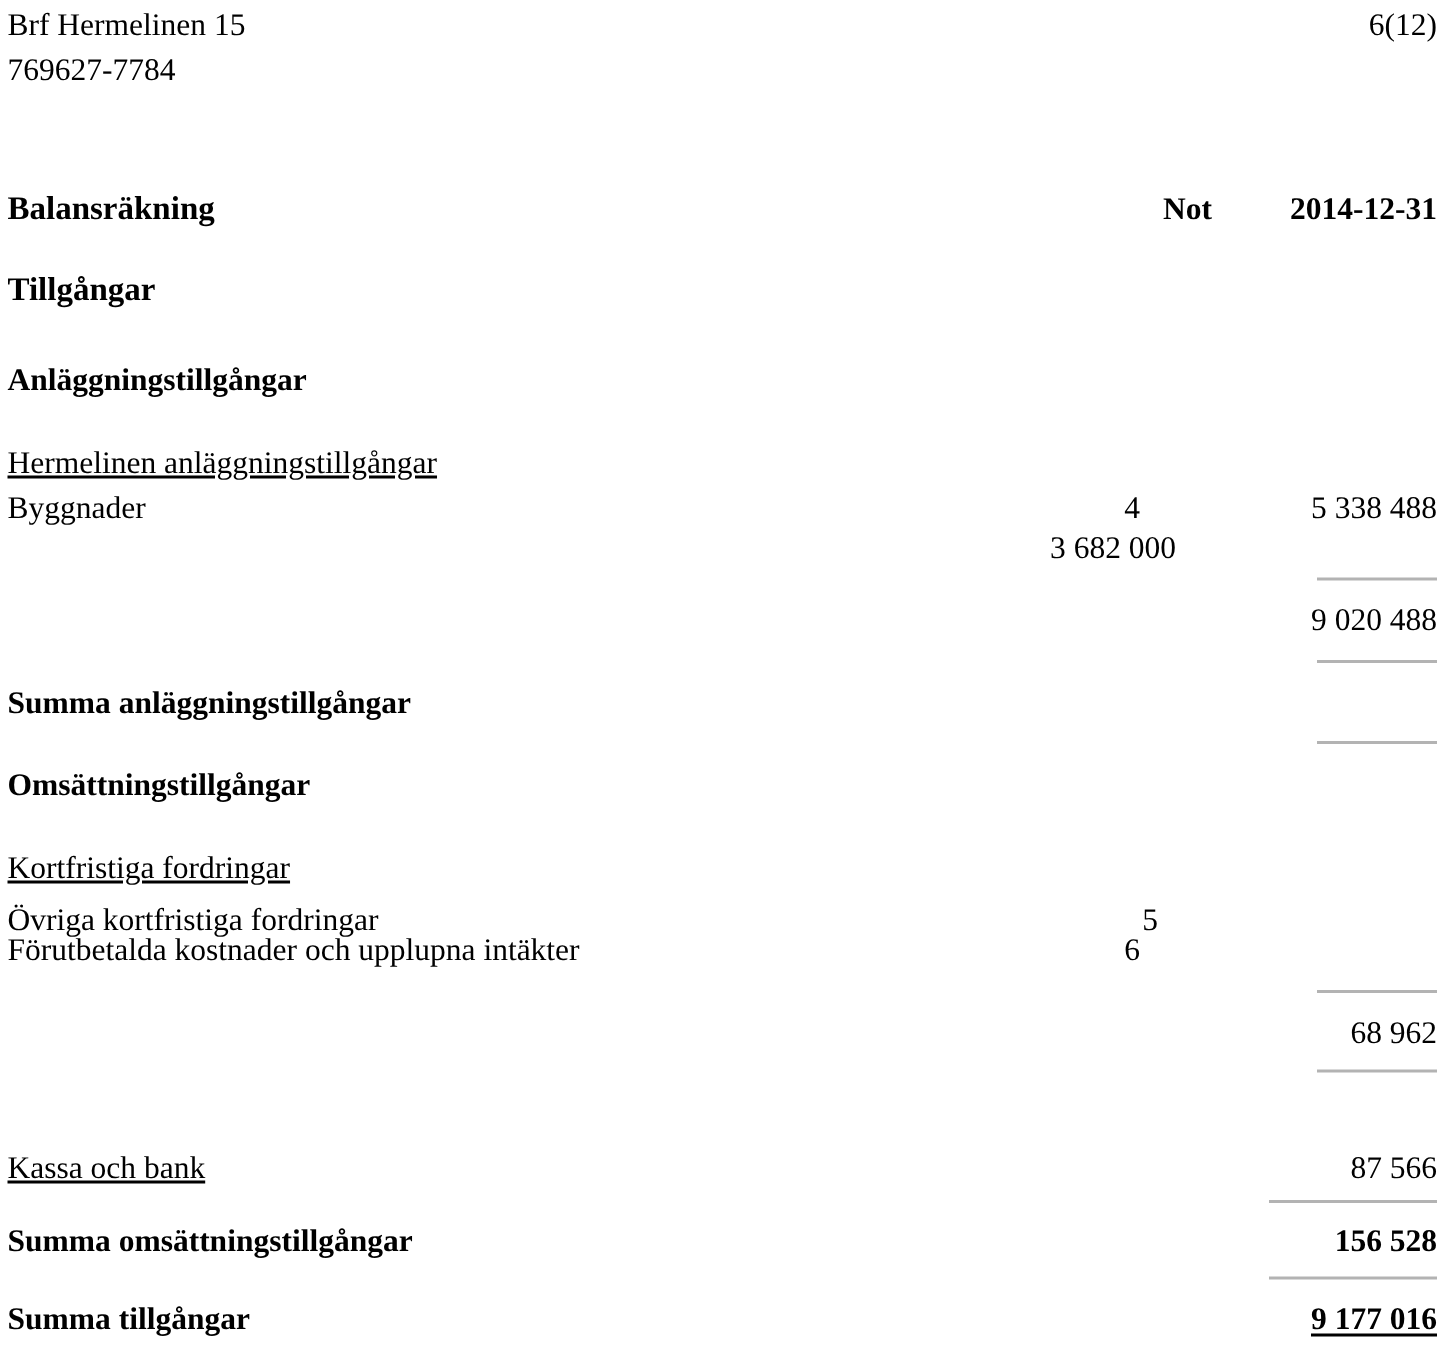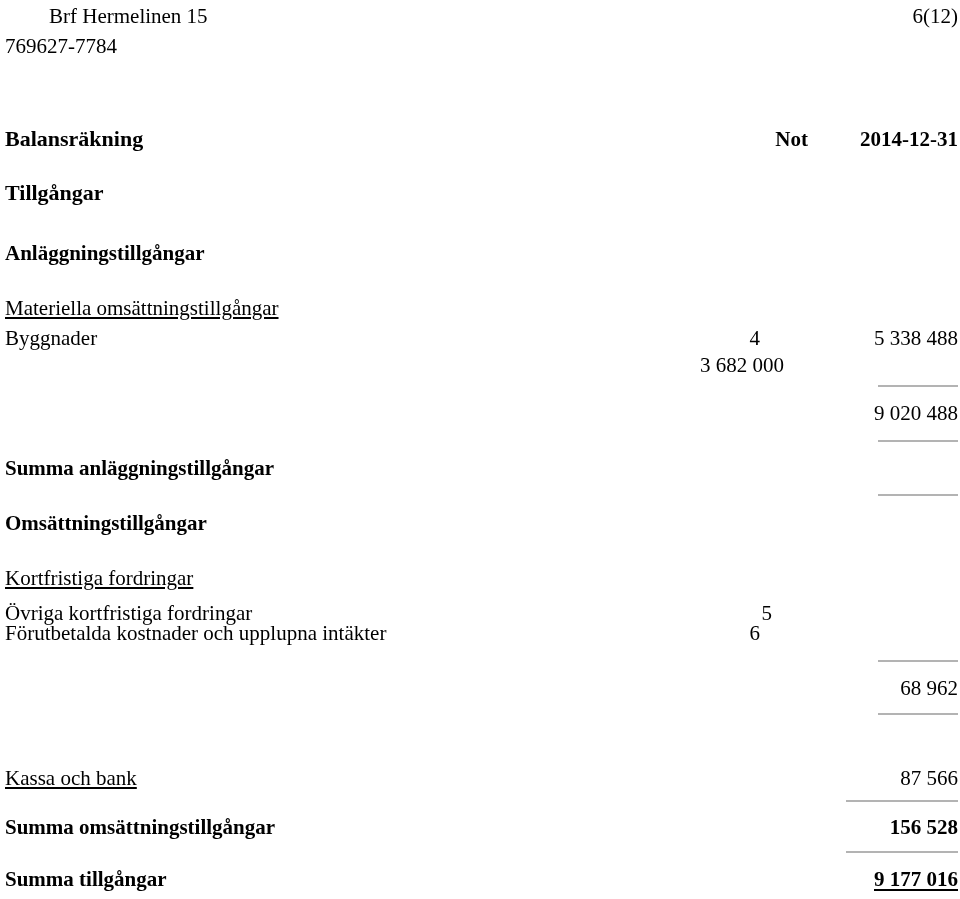--- a/index.html
+++ b/index.html
@@ -91,35 +91,35 @@
     right: 2px;
     width: 80px;
   }
   .rule.wide { width: 112px; }
 </style>
 </head>
 <body>
 
 <div class="page">
 
-  <div class="hdr hdr-left" style="top:3px;margin-left:44px;">Brf Hermelinen 15</div>
+  <div class="hdr hdr-left" style="top:3px;">Brf Hermelinen 15</div>
   <div class="hdr hdr-right" style="top:3px;">6(12)</div>
   <div class="hdr hdr-left" style="top:33px;">769627-7784</div>
 
   <div class="row bold" style="top:126px;">
     <div class="label" style="font-size:22px;">Balansräkning</div>
     <div class="note" style="margin-right:-48px;">Not</div>
     <div class="amount">2014-12-31</div>
   </div>
 
   <div class="heading big" style="top:180px;">Tillgångar</div>
 
   <div class="heading" style="top:240px;">Anläggningstillgångar</div>
 
-  <div class="heading" style="top:295px; font-weight:normal; text-decoration:underline; text-underline-offset:2px;">Materiella omsättningstillgångar</div>
+  <div class="heading" style="top:295px; font-weight:normal; text-decoration:underline; text-underline-offset:2px;">Hermelinen anläggningstillgångar</div>
 
   <div class="row" style="top:325px;">
     <div class="label">Byggnader</div>
     <div class="note">4</div>
     <div class="amount">5 338 488</div>
   </div>
 
   <div class="row" style="top:352px;">
     <div class="note"></div>
     <div class="amount">3 682 000</div>

